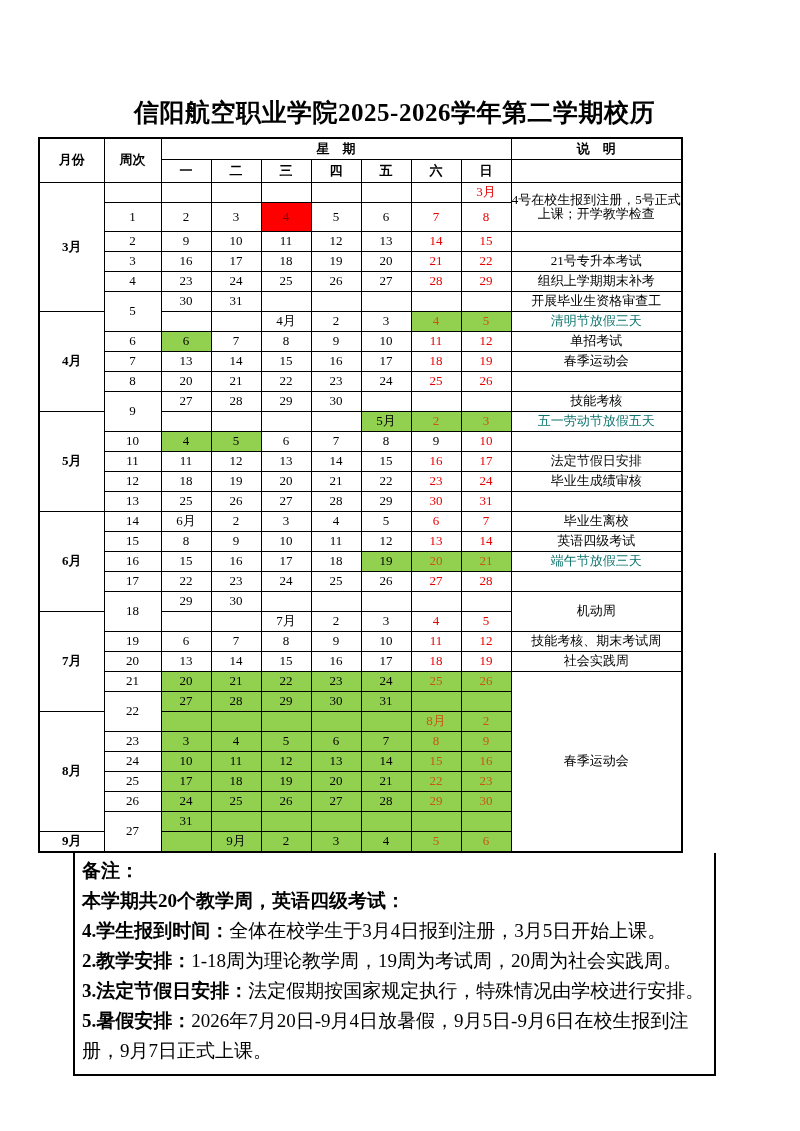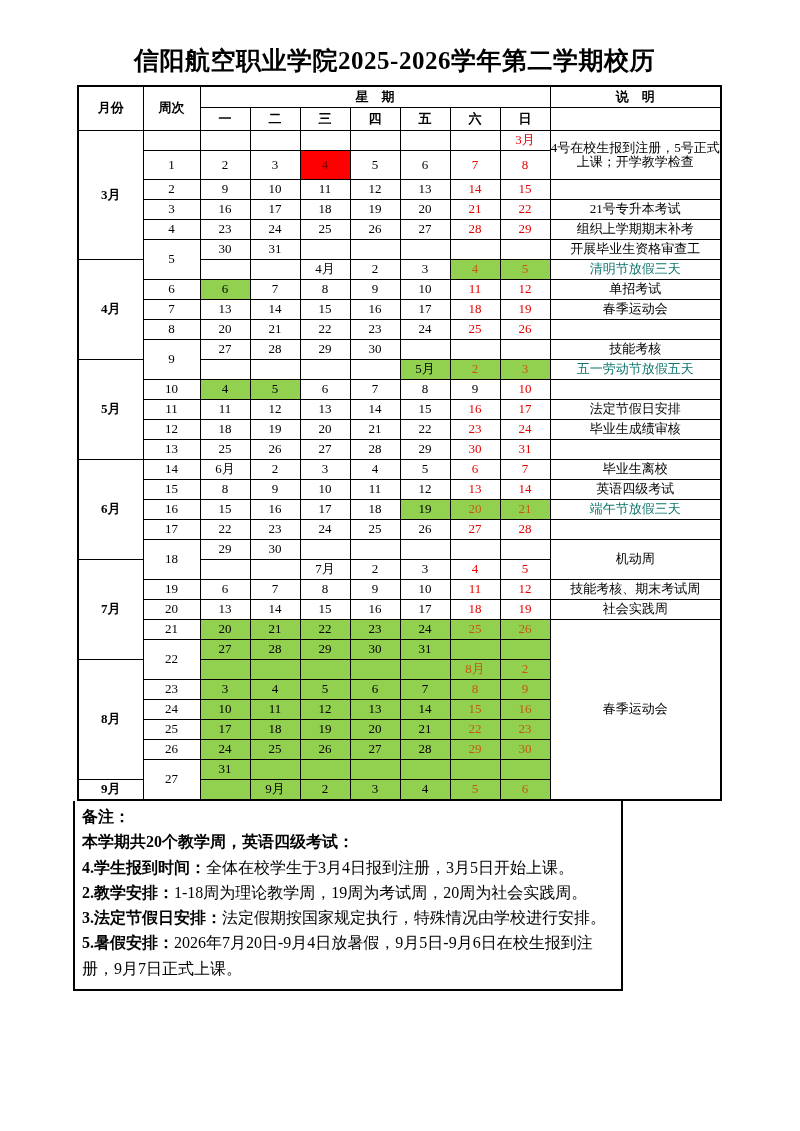--- a/index.html
+++ b/index.html
@@ -1,28 +1,28 @@
 <!DOCTYPE html>
 <html><head>
 <meta charset="utf-8">
 <style>
   html,body{margin:0;padding:0;background:#ffffff;}
   body{
     width:800px;height:1131px;
     font-family:"Liberation Serif","DejaVu Serif",serif;
     color:#000;
   }
-  .page{padding-top:44px;border-radius:7px;}
+  .page{padding-top:96px;border-radius:7px;}
   .doc-title{
     width:643px;margin:0 0 8px 73px;
     text-align:center;font-size:25px;font-weight:bold;
     letter-spacing:0.5px;white-space:nowrap;
   }
   table.cal{
-    margin-left:77px;
+    margin-left:38px;
     border-collapse:collapse;
     table-layout:fixed;
     width:643px;
     border:2px solid #000;
   }
   table.cal td{
     border:1px solid #000;
     text-align:center;
     vertical-align:middle;
     font-size:13px;
@@ -38,24 +38,24 @@
   td.month-cell{font-weight:bold;font-size:13.5px;}
   td.week-cell{font-size:13.5px;}
   td.c-r{color:#E60000;}
   td.c-rb{background:#FF0000;color:#7B0000;}
   td.c-g{background:#92D050;}
   td.c-ge{background:#92D050;}
   td.c-gr{background:#92D050;color:#C65911;}
   td.note-cell{font-size:12.5px;line-height:1.22;padding:0 2px;}
   td.note-cyan{color:#0f766e;}
   .remarks{
-    margin-left:73px;width:550px;box-sizing:border-box;
+    margin-left:73px;width:643px;box-sizing:border-box;
     border:2px solid #000;border-top:none;
     padding:3px 7px 8px 7px;
-    font-size:16px;line-height:1.58;
+    font-size:19px;line-height:1.58;
   }
   .remarks .rline{white-space:normal;}
   .remarks .blabel{font-weight:bold;}
 </style>
 </head>
 <body>
 
 <div class="page">
 
   <h1 class="doc-title">信阳航空职业学院2025-2026学年第二学期校历</h1>

